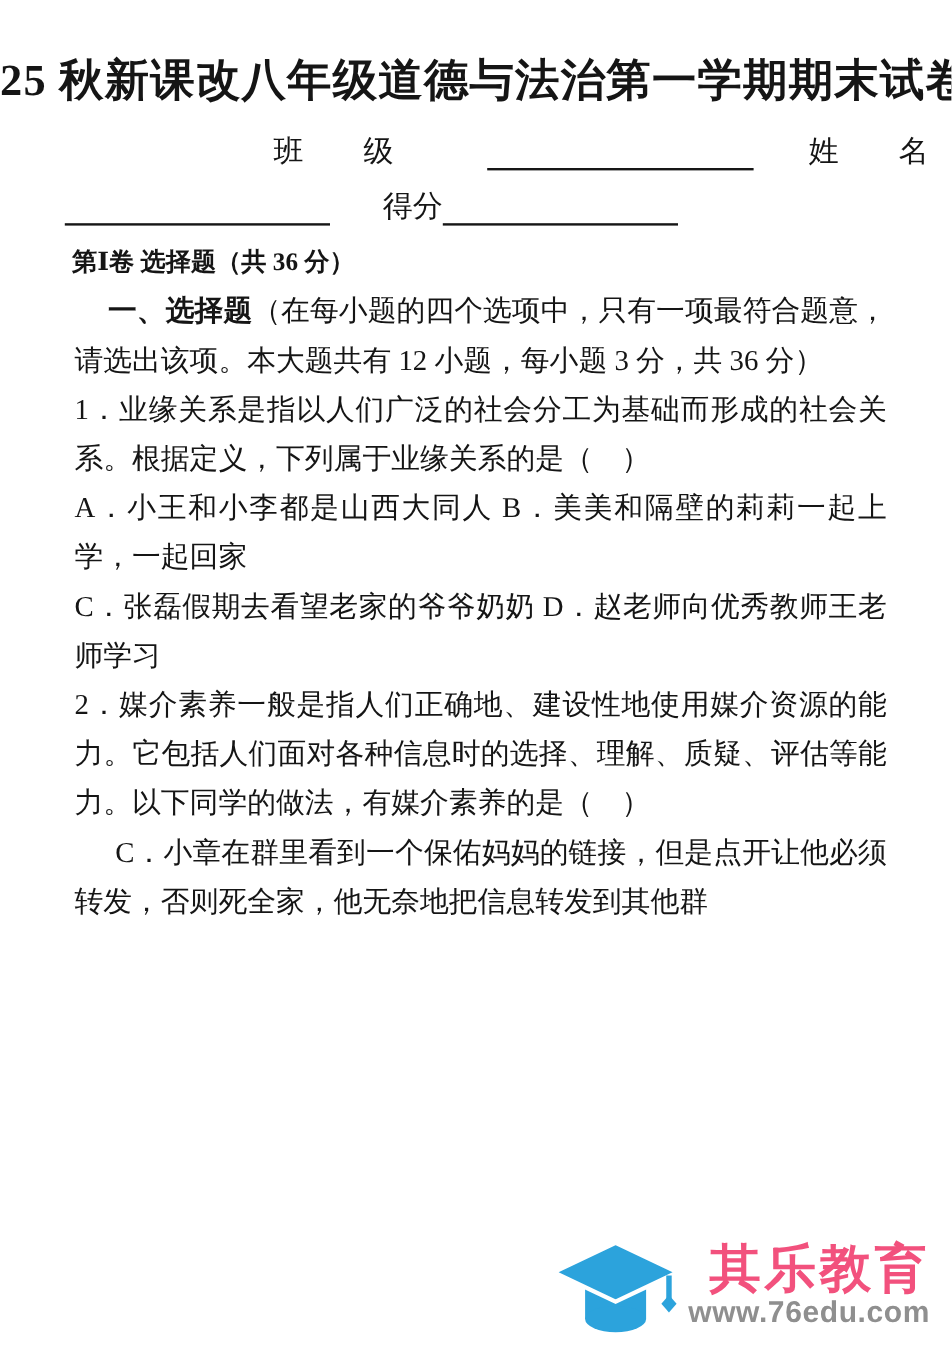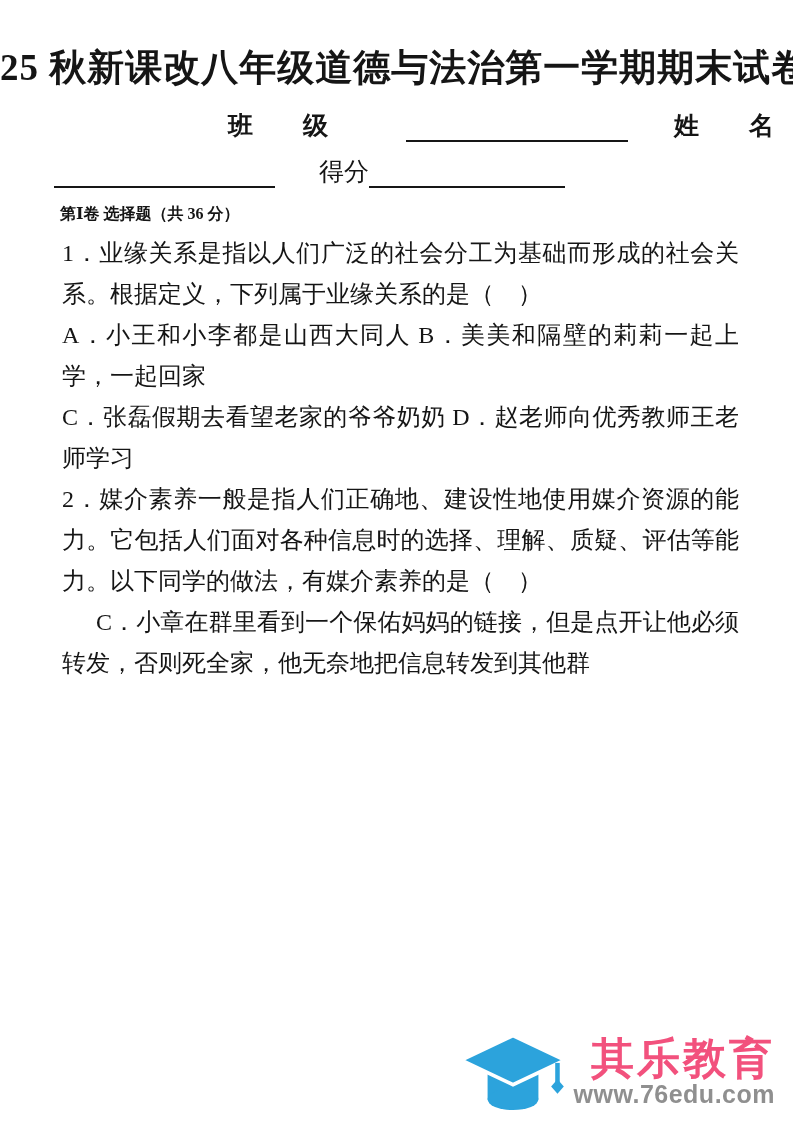--- a/index.html
+++ b/index.html
@@ -24,21 +24,21 @@
     line-height: 1.3;
     white-space: nowrap;
   }
   
   .fill-row {
     display: flex;
     align-items: flex-end;
     font-size: 25px;
     height: 42px;
   }
-  .fill-row-1 { margin: 8px 0 0 228px; font-weight: bold; }
+  .fill-row-1 { margin: 8px 0 0 228px; }
   .fill-row-2 { margin: 4px 0 0 54px; }
   .wide-label { letter-spacing: 0; white-space: pre; }
   .blank {
     display: inline-block;
     border-bottom: 2px solid #161616;
     height: 32px;
   }
   .blank.b-class { width: 222px; margin-left: 78px; }
   .lbl-name { margin-left: 46px; }
   .blank.b-name { width: 221px; }
@@ -48,21 +48,21 @@
   .exam-info {
     margin: 10px 0 0 88px;
     font-size: 21px;
     font-weight: bold;
     letter-spacing: 0.5px;
     white-space: nowrap;
   }
   
   .section-title {
     margin: 16px 0 0 60px;
-    font-size: 16px;
+    font-size: 21px;
     font-weight: bold;
   }
   .body-text {
     margin: 8px 54px 0 62px;
     font-size: 24px;
     line-height: 41px;
     text-align: justify;
   }
   .body-text p { text-align: justify; }
   .part-heading { text-indent: 28px; }
@@ -114,20 +114,21 @@
     <span class="blank b-name"></span>
     <span class="wide-label lbl-score">得分</span>
     <span class="blank b-score"></span>
   </div>
 
 
   <div class="section-title">第Ⅰ卷 选择题（共 36 分）</div>
 
   <div class="body-text">
 
+    <p class="part-heading"><span class="bold-lead">一、选择题</span><span>（在每小题的四个选项中，只有一项最符合题意，请选出该项。本大题共有 12 小题，每小题 3 分，共 36 分）</span></p>
 
     <p>1．业缘关系是指以人们广泛的社会分工为基础而形成的社会关系。根据定义，下列属于业缘关系的是（　）</p>
     <p>A．小王和小李都是山西大同人 B．美美和隔壁的莉莉一起上学，一起回家</p>
     <p>C．张磊假期去看望老家的爷爷奶奶 D．赵老师向优秀教师王老师学习</p>
 
     <p>2．媒介素养一般是指人们正确地、建设性地使用媒介资源的能力。它包括人们面对各种信息时的选择、理解、质疑、评估等能力。以下同学的做法，有媒介素养的是（　）</p>
     <p class="opt-indent">C．小章在群里看到一个保佑妈妈的链接，但是点开让他必须转发，否则死全家，他无奈地把信息转发到其他群</p>
 
   </div>
 

